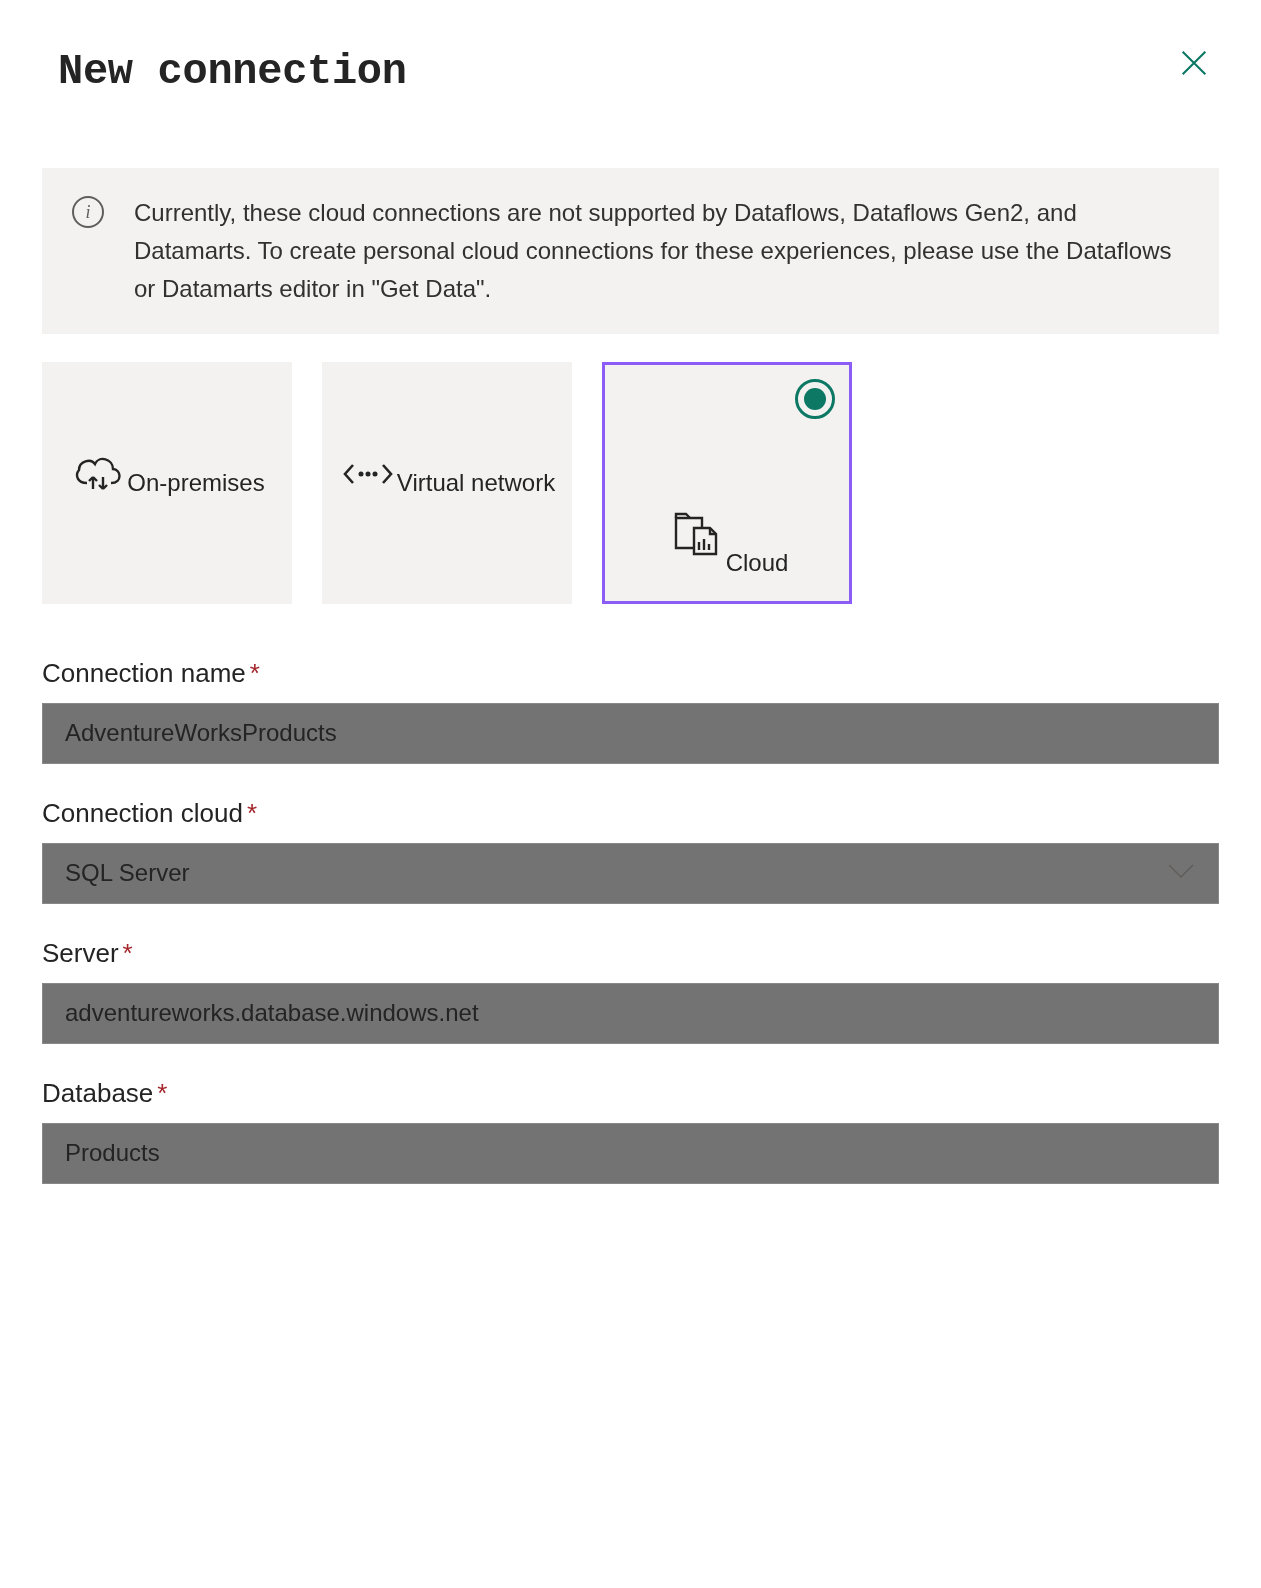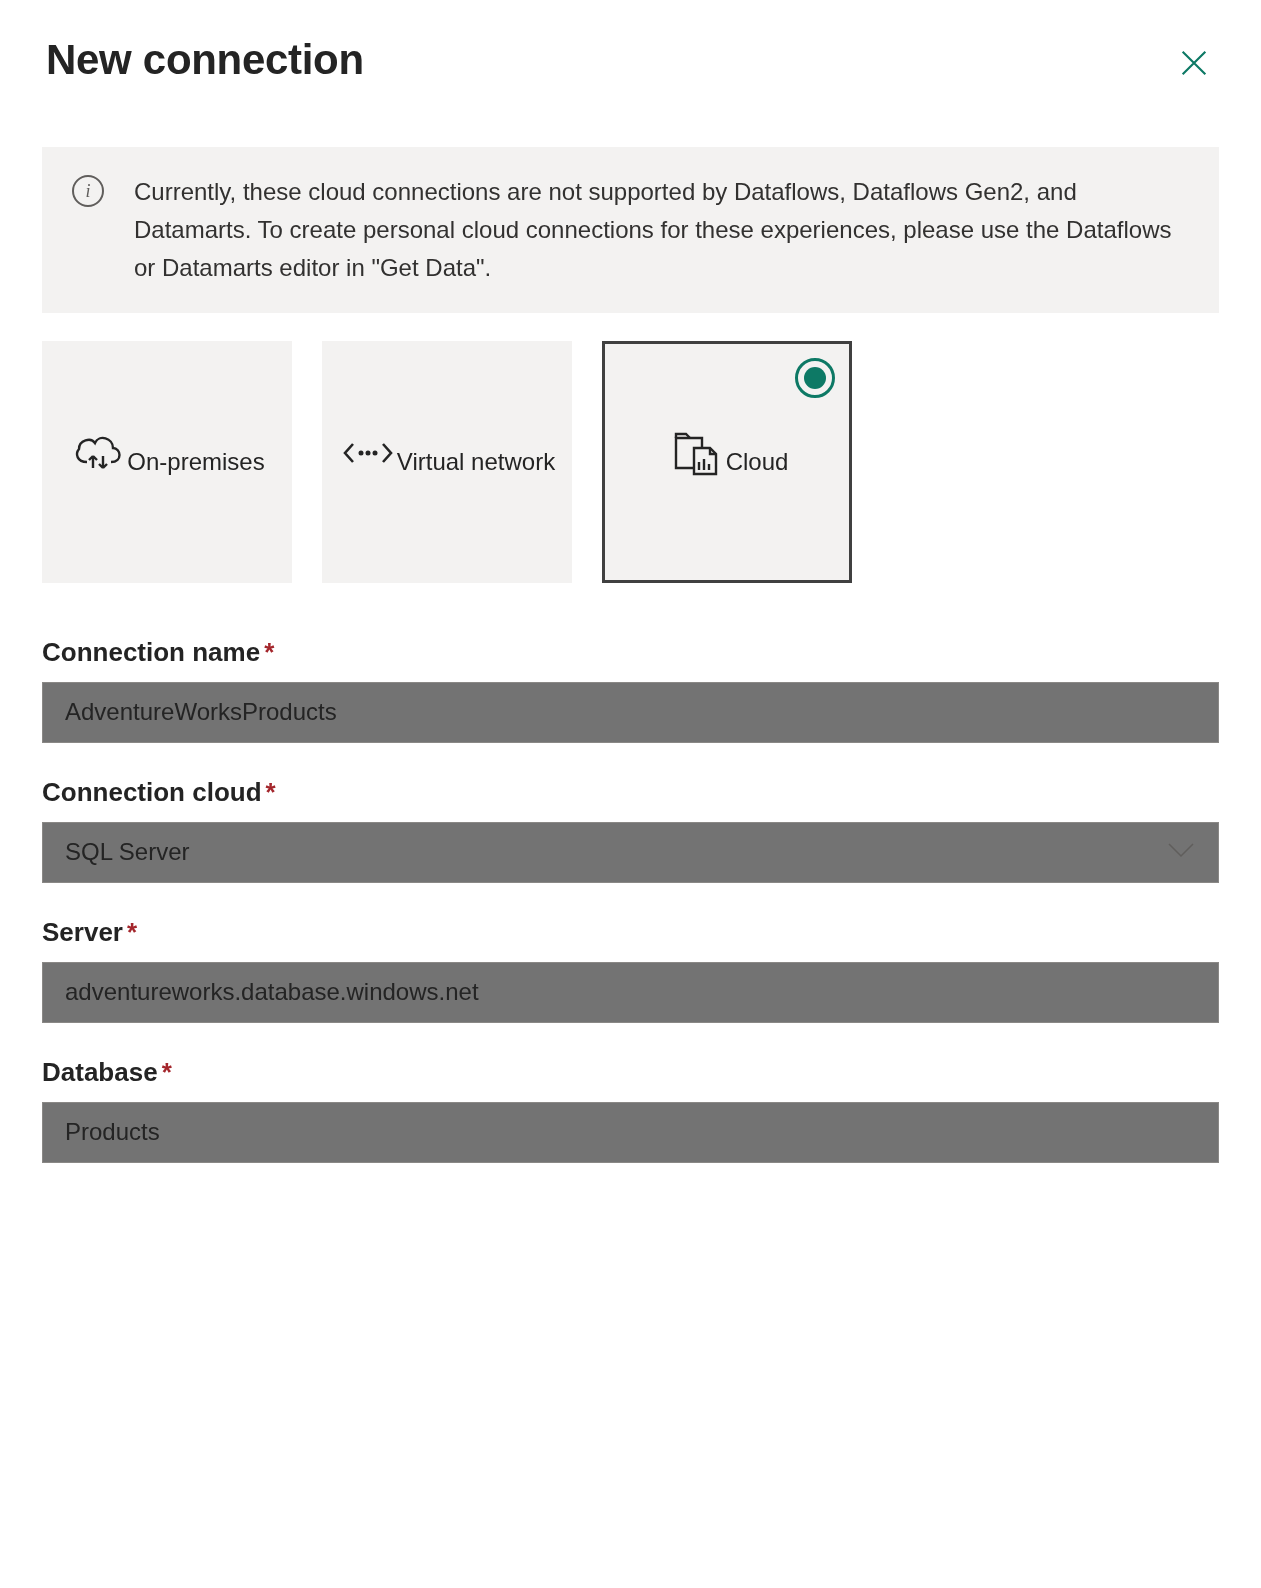--- a/index.html
+++ b/index.html
@@ -13,22 +13,23 @@
   }
   .header {
     display: flex;
     justify-content: space-between;
     align-items: flex-start;
     margin-bottom: 56px;
   }
   .title {
     font-size: 42px;
     font-weight: 600;
-    margin: 4px;
+    margin: 16px;
     letter-spacing: -0.3px;
+    font-family: Liberation Mono, monospace;
   }
   .close-btn {
     background: none;
     border: none;
     cursor: pointer;
     padding: 8px;
     color: #0d7965;
     margin-top: 6px;
   }
   .close-btn svg { width: 34px; height: 34px; stroke: #0d7965; stroke-width: 1.5; fill: none; }
@@ -76,21 +77,22 @@
     background: #f3f2f1;
     border: 2px solid transparent;
     display: flex;
     flex-direction: row;
     align-items: center;
     justify-content: center;
     cursor: pointer;
     padding: 20px 12px;
   }
   .tile.selected {
-    border: 3px solid #404040;
+    border: 3px solid #8b5cf6;
+    align-items: flex-end;
   }
   .tile-icon {
     height: 60px;
     display:flex;
     align-items:center;
     justify-content:center;
     margin-bottom: 18px;
   }
   .tile-icon svg { stroke:#242424; fill:none; }
   .tile-label {
@@ -117,21 +119,21 @@
     height: 22px;
     background: #0d7965;
     border-radius: 50%;
   }
 
   .field {
     margin-bottom: 34px;
   }
   .field-label {
     font-size: 26px;
-    font-weight: 700;
+    font-weight: 400;
     margin-bottom: 14px;
     display: block;
   }
   .required { color: #a4262c; margin-left: 4px; }
   .text-input, .select-input {
     width: 100%;
     height: 61px;
     border: 1.5px solid #8a8886;
     font-size: 24px;
     padding: 0 22px;

